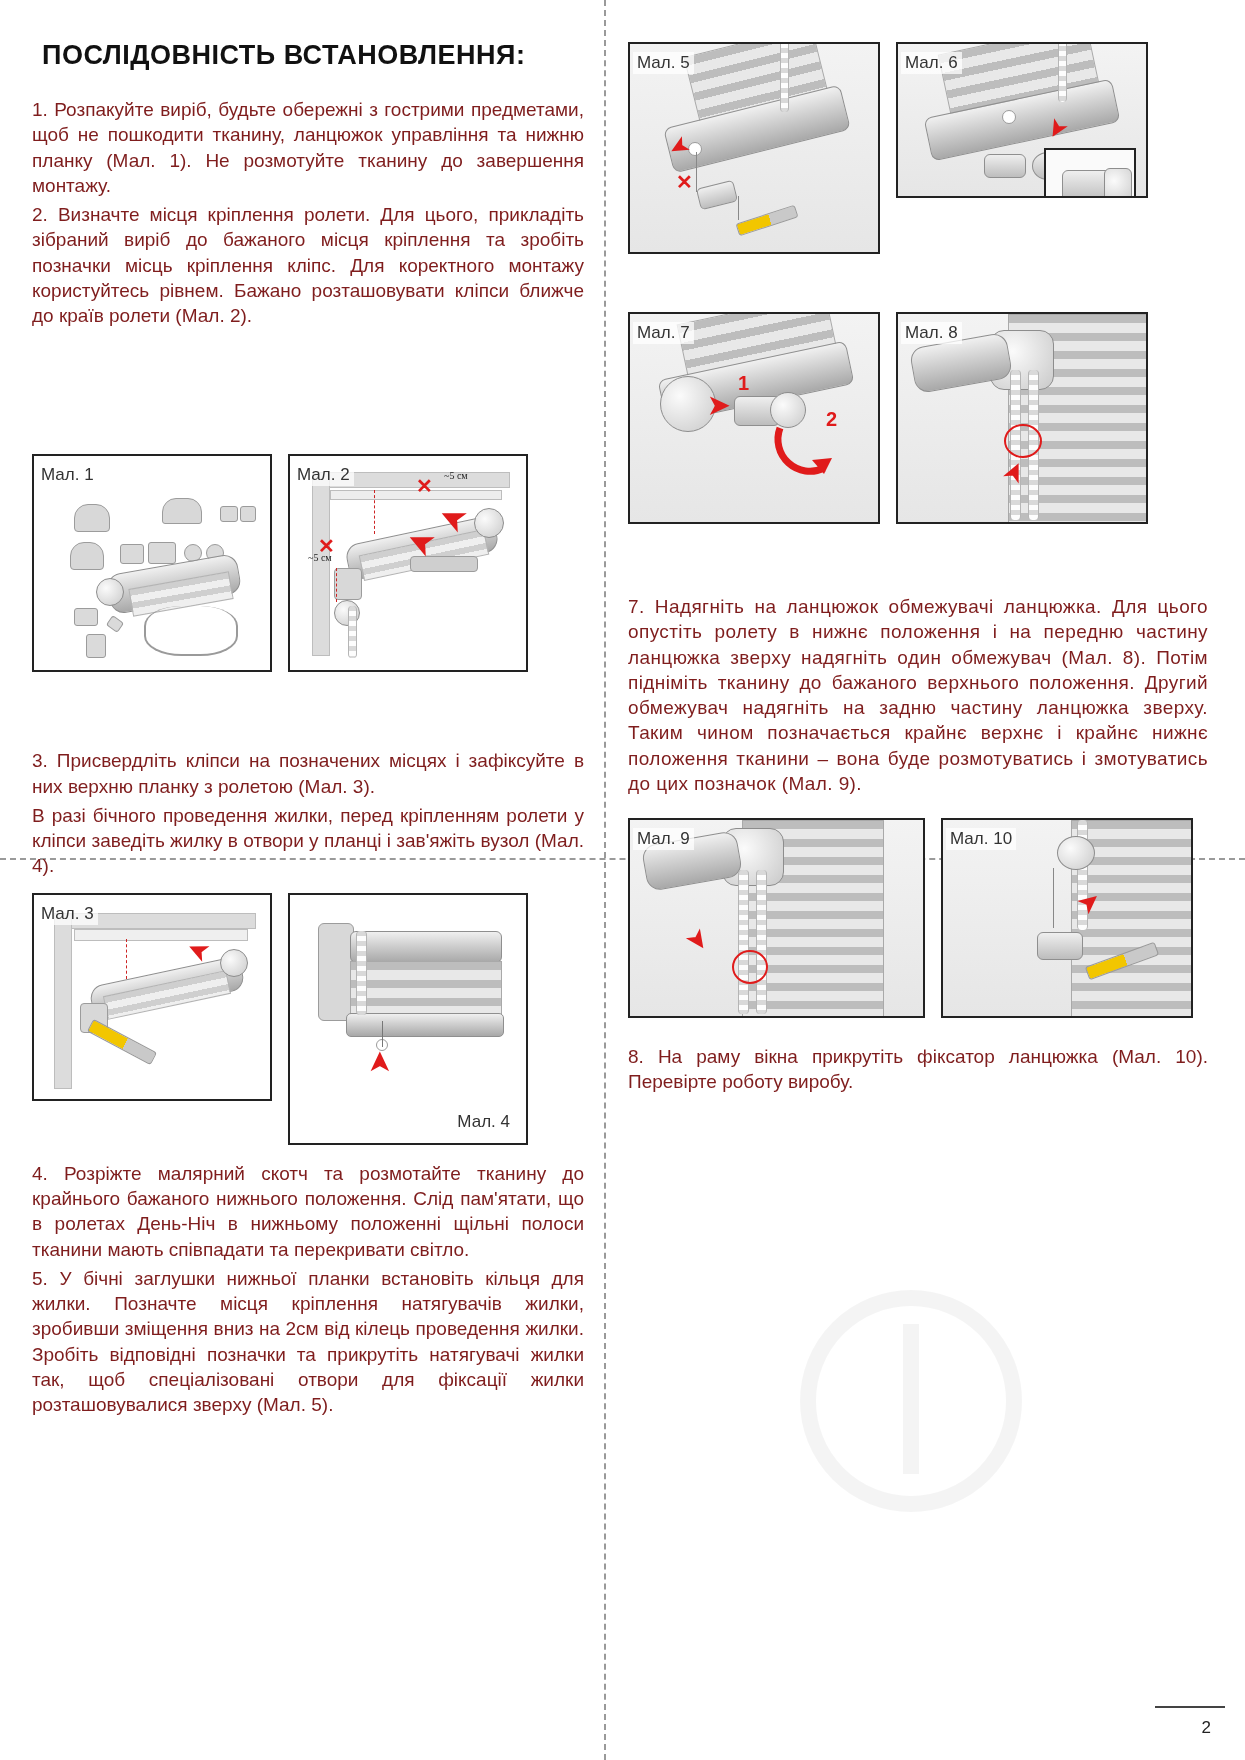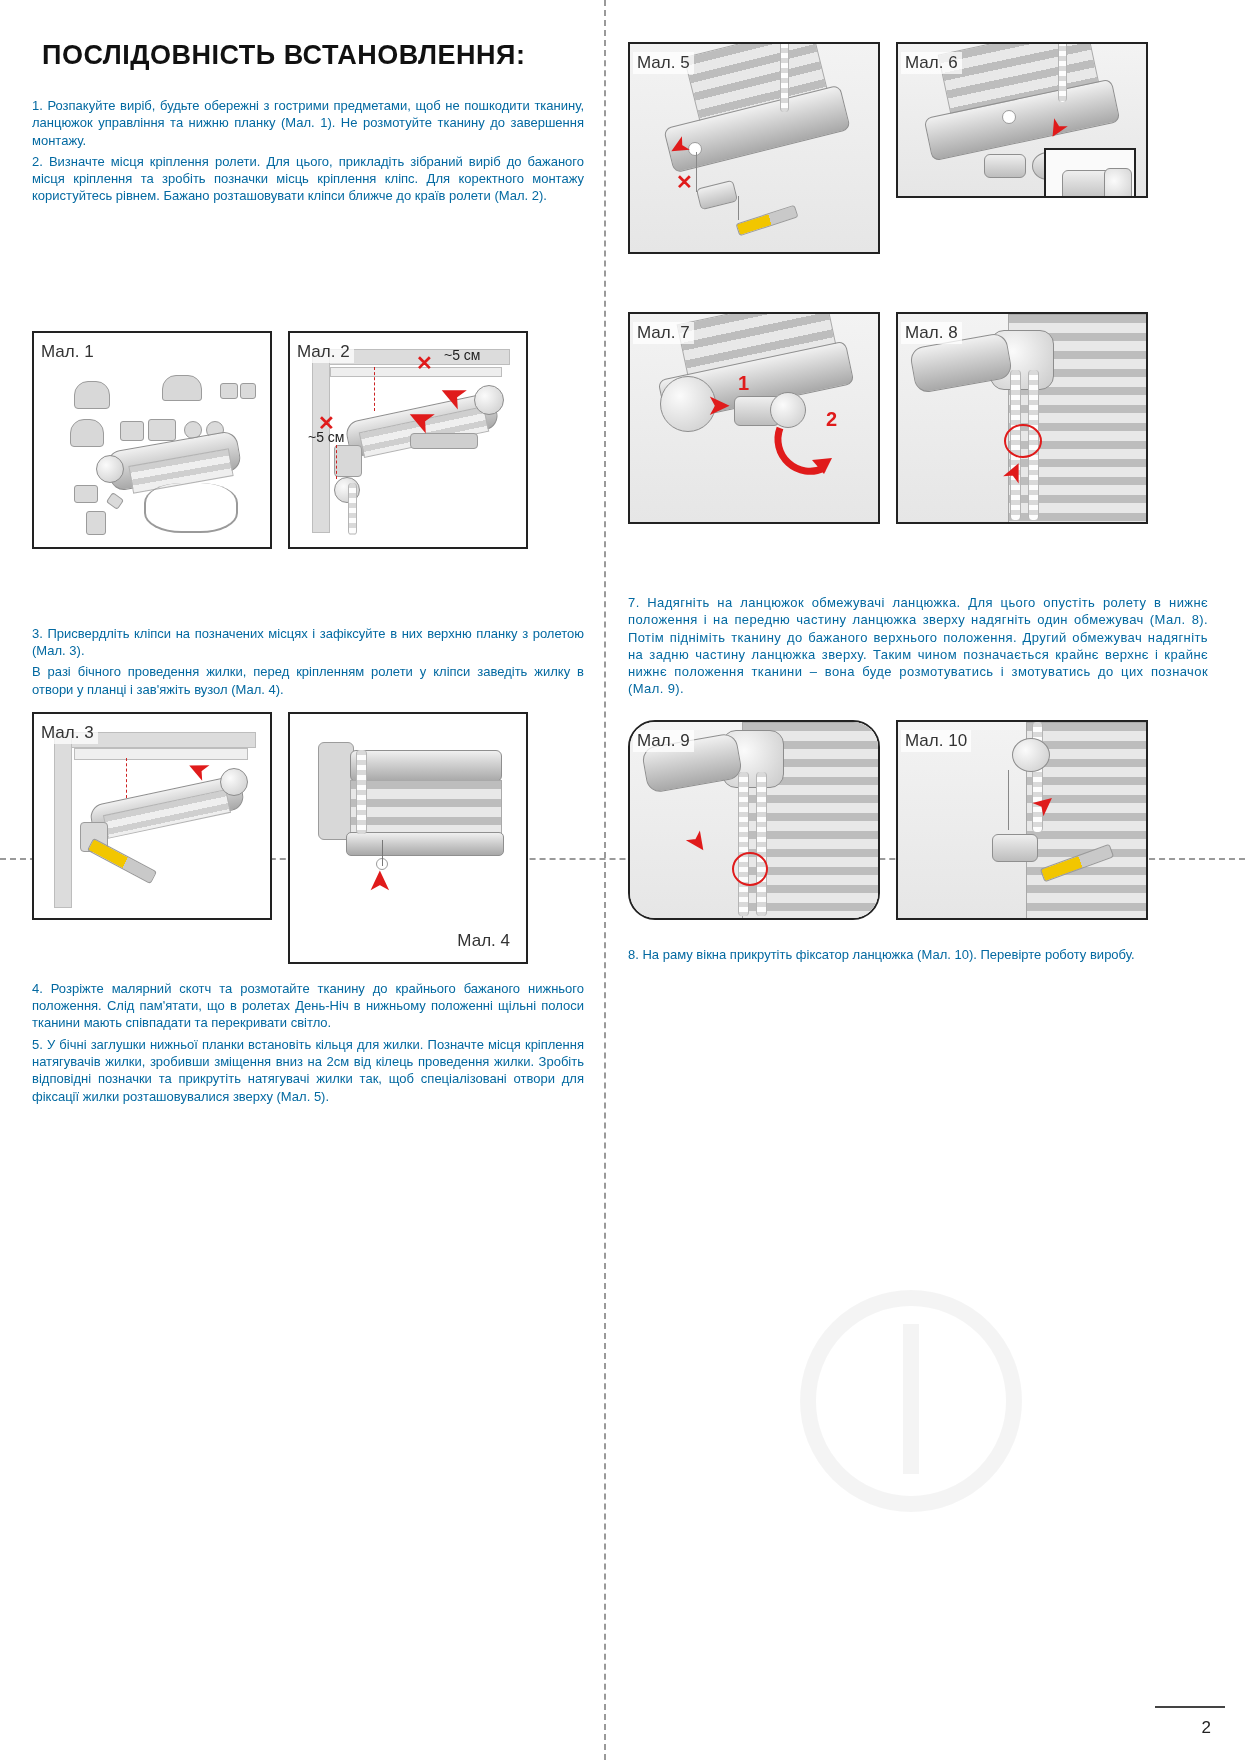--- a/index.html
+++ b/index.html
@@ -33,25 +33,25 @@
 
   h1.title{
     font-size:27px;
     font-weight:bold;
     letter-spacing:0.5px;
     margin:40px 0 26px 10px;
     color:#111;
   }
 
   p.body{
-    font-size:13px;
+    font-size:19px;
     line-height:1.33;
     text-align:justify;
     margin:0 0 4px 0;
-    color:#0369a1;
+    color:#7f1d1d;
   }
   .spaced{letter-spacing:0.4px;}
 
   
   .fig{
     border:2px solid #222;
     background:#fff;
     position:relative;
     overflow:hidden;
     box-sizing:border-box;
@@ -103,21 +103,21 @@
     width:7px;
     background:repeating-linear-gradient(180deg,#d9d9d9 0 5px,#fdfdfd 5px 10px);
     border-left:1px solid #b5b5b5;border-right:1px solid #b5b5b5;
     border-radius:4px;
   }
   .cord{position:absolute;border-left:1.5px solid #7d7d7d;}
   .arrow-red{position:absolute;color:#e01b1b;font-size:30px;line-height:1;font-weight:bold;}
   .num-red{position:absolute;color:#e01b1b;font-size:20px;font-weight:bold;}
   .ring-red{position:absolute;border:2.5px solid #e01b1b;border-radius:50%;}
   .tick-red{position:absolute;color:#e01b1b;font-size:20px;font-weight:bold;}
-  .dim{position:absolute;font-size:14px;color:#222;}
+  .dim{position:absolute;font-size:10px;color:#222;font-family:Liberation Serif, serif;}
   .screwdriver{
     position:absolute;
     background:linear-gradient(90deg,#f2c600 0 55%,#c9c9c9 55% 100%);
     border:1px solid #9a9a9a;border-radius:3px;
   }
   .tensioner{
     position:absolute;background:linear-gradient(180deg,#efefef,#bdbdbd);
     border:1px solid #8f8f8f;border-radius:5px;
   }
   .smallpart{position:absolute;background:#dadada;border:1px solid #9b9b9b;border-radius:3px;}
@@ -302,21 +302,21 @@
         <div class="chain" style="left:112px;top:56px;height:150px;width:9px;"></div>
         <div class="chain" style="left:130px;top:56px;height:150px;width:9px;"></div>
         <div class="ring-red" style="left:106px;top:110px;width:34px;height:30px;"></div>
         <div class="arrow-red" style="left:106px;top:146px;transform:rotate(-65deg);font-size:24px;">➤</div>
       </div>
     </div>
 
     <p class="body spaced" style="margin-top:70px;">7. Надягніть на ланцюжок обмежувачі ланцюжка. Для цього опустіть ролету в нижнє положення і на передню частину ланцюжка зверху надягніть один обмежувач (Мал. 8). Потім підніміть тканину до бажаного верхнього положення. Другий обмежувач надягніть на задню частину ланцюжка зверху. Таким чином позначається крайнє верхнє і крайнє нижнє положення тканини – вона буде розмотуватись і змотуватись до цих позначок (Мал. 9).</p>
 
     <div class="row" style="margin-top:22px;">
-      <div class="fig" style="width:252px;height:200px;border-radius:27px;">
+      <div class="fig" style="width:297px;height:200px;">
         <div class="cap tl">Мал. 9</div>
         <div class="wallgrey"></div>
         <div class="fabric2" style="left:112px;top:0;width:140px;height:200px;"></div>
         <div class="endcap" style="left:92px;top:8px;width:60px;height:56px;border-radius:14px;"></div>
         <div class="tube" style="left:14px;top:18px;width:94px;height:44px;transform:rotate(-10deg);"></div>
         <div class="chain" style="left:108px;top:50px;height:144px;width:9px;"></div>
         <div class="chain" style="left:126px;top:50px;height:144px;width:9px;"></div>
         <div class="ring-red" style="left:102px;top:130px;width:32px;height:30px;"></div>
         <div class="arrow-red" style="left:58px;top:108px;transform:rotate(55deg);font-size:24px;">➤</div>
       </div>

